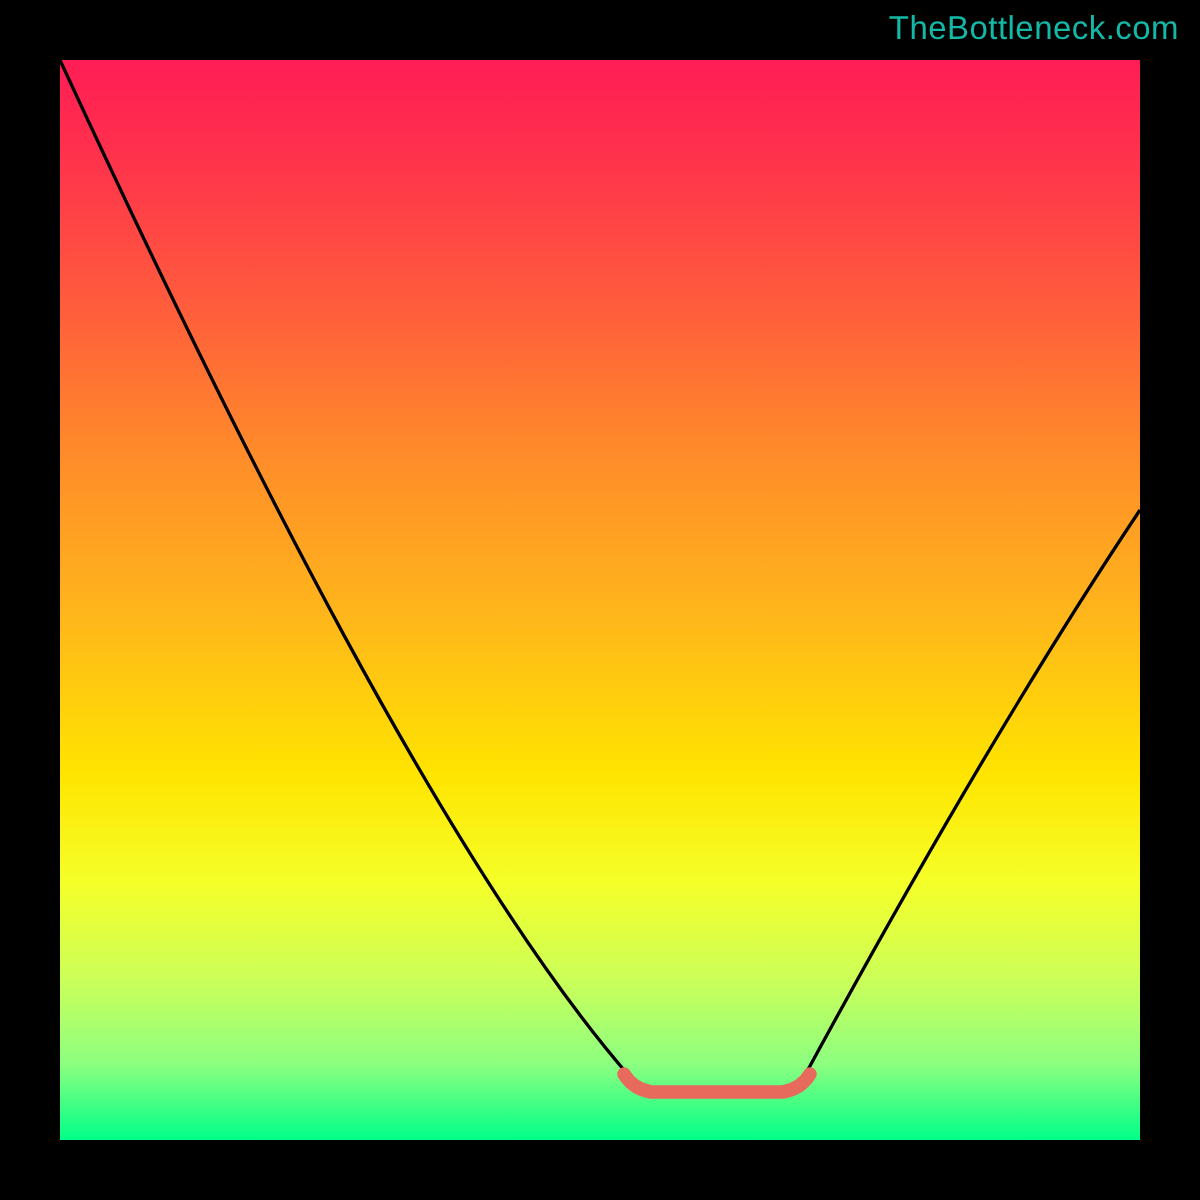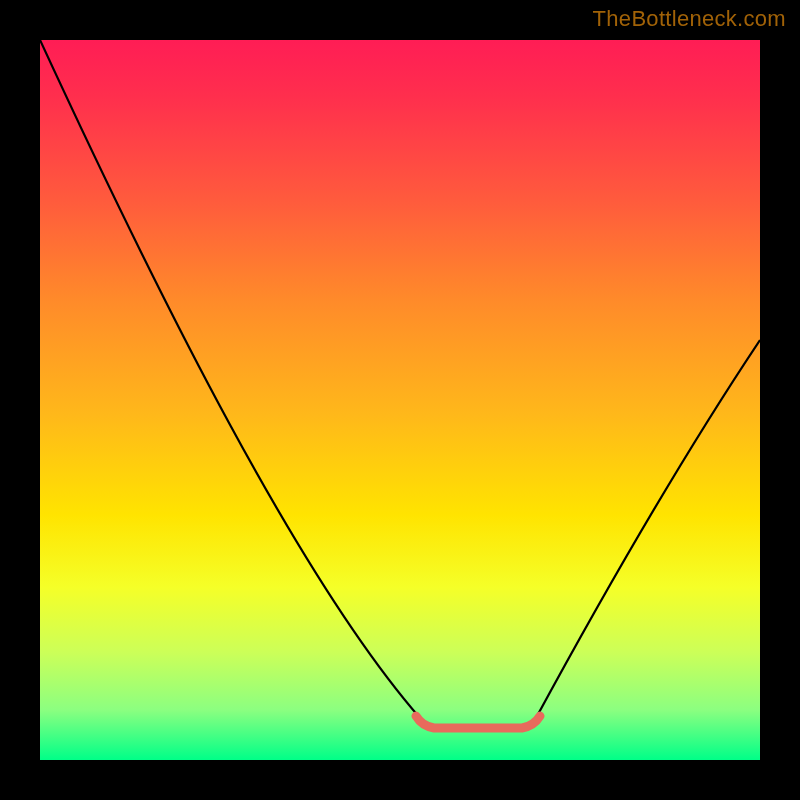--- a/index.html
+++ b/index.html
@@ -14,21 +14,21 @@
   .frame {
     position: relative;
     width: 800px;
     height: 800px;
     background: #000;
   }
   .watermark {
     position: absolute;
     top: 6px;
     right: 14px;
-    color: #a16207;
+    color: #14b8a6;
     font-size: 22px;
     font-weight: 500;
     letter-spacing: 0.3px;
     z-index: 5;
   }
   .plot-area {
     position: absolute;
     left: 40px;
     top: 40px;
     width: 720px;

